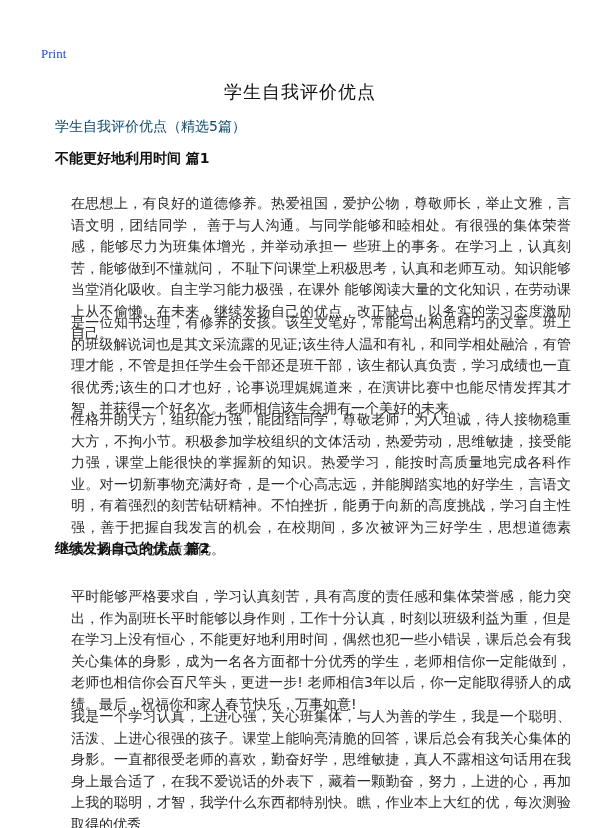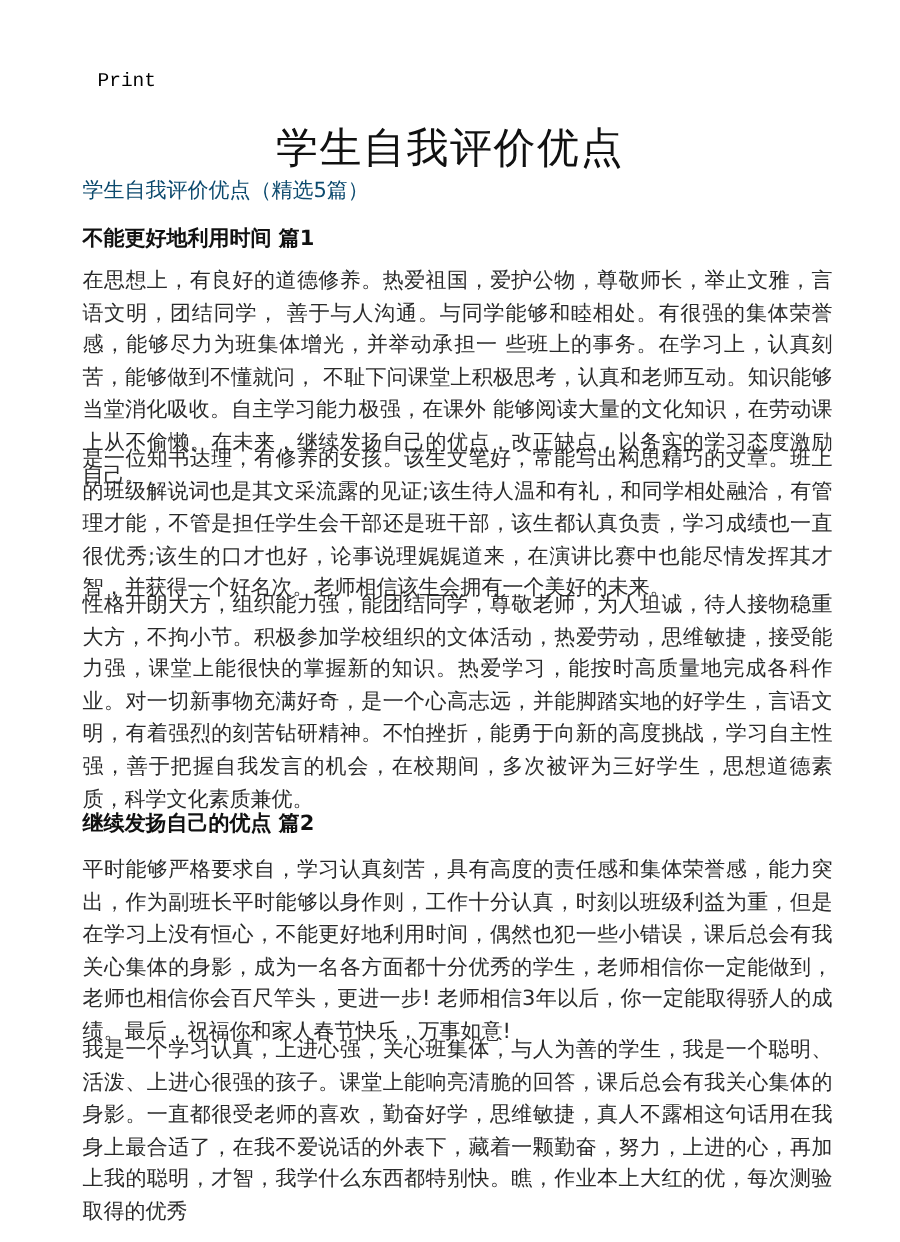--- a/index.html
+++ b/index.html
@@ -1,36 +1,36 @@
 <!DOCTYPE html>
 <html><head>
 <meta charset="utf-8">
 <style>
   html, body { margin: 0; padding: 0; background: #ffffff; }
   body {
     width: 600px; height: 828px; overflow: hidden; position: relative;
     font-family: "DejaVu Sans", sans-serif; color: #1a1a1a;
   }
   .print-label {
-    position: absolute; left: 65px; top: 46px;
-    font-family: Liberation Mono, monospace; font-size: 13px; color: #000000;
+    position: absolute; left: 41px; top: 46px;
+    font-family: Liberation Serif, serif; font-size: 13px; color: #1d4ed8;
   }
   .doc-title {
     position: absolute; left: 0; width: 600px; top: 80px; text-align: center;
-    font-size: 28px; color: #111; letter-spacing: 1px;
+    font-size: 18px; color: #111; letter-spacing: 1px;
   }
   .doc-subtitle {
     position: absolute; left: 55px; top: 118px; font-size: 14px; color: #0c4a6e;
   }
   .section-heading {
     position: absolute; left: 55px; font-size: 14px; font-weight: bold; color: #111;
   }
   .para {
     position: absolute; left: 55px; width: 500px; font-size: 14px;
-    line-height: 21.6px; color: #2a2a2a; margin: 0; text-align: justify;
+    line-height: 21.6px; color: #2a2a2a; margin: 16px; text-align: justify;
   }
 </style>
 </head>
 <body>
 
 <div class="print-label">Print</div>
 
 <h1 class="doc-title" style="margin:0;font-weight:normal;">学生自我评价优点</h1>
 
 <div class="doc-subtitle">学生自我评价优点（精选5篇）</div>

